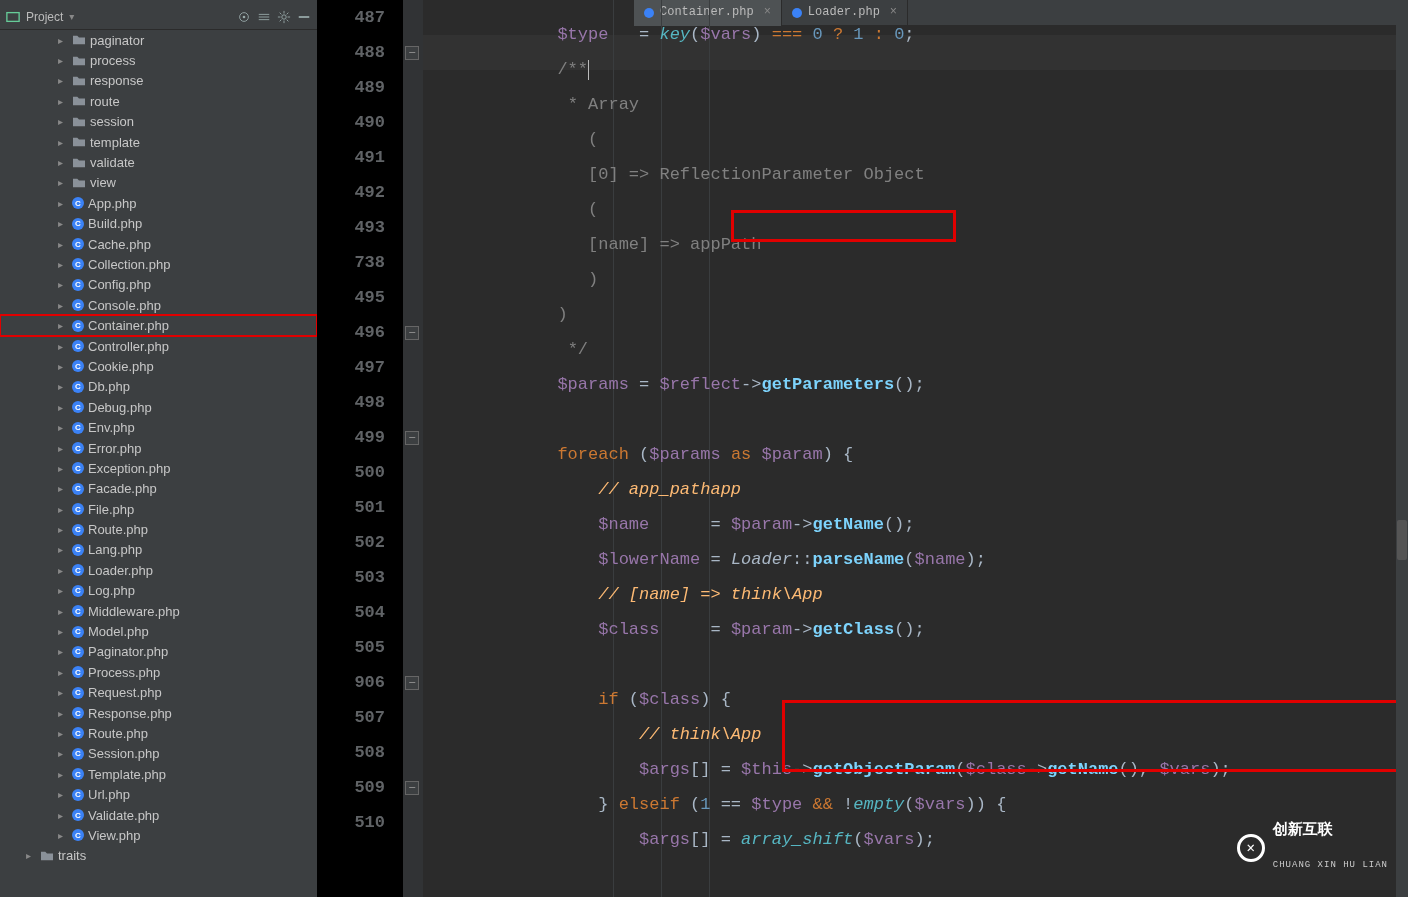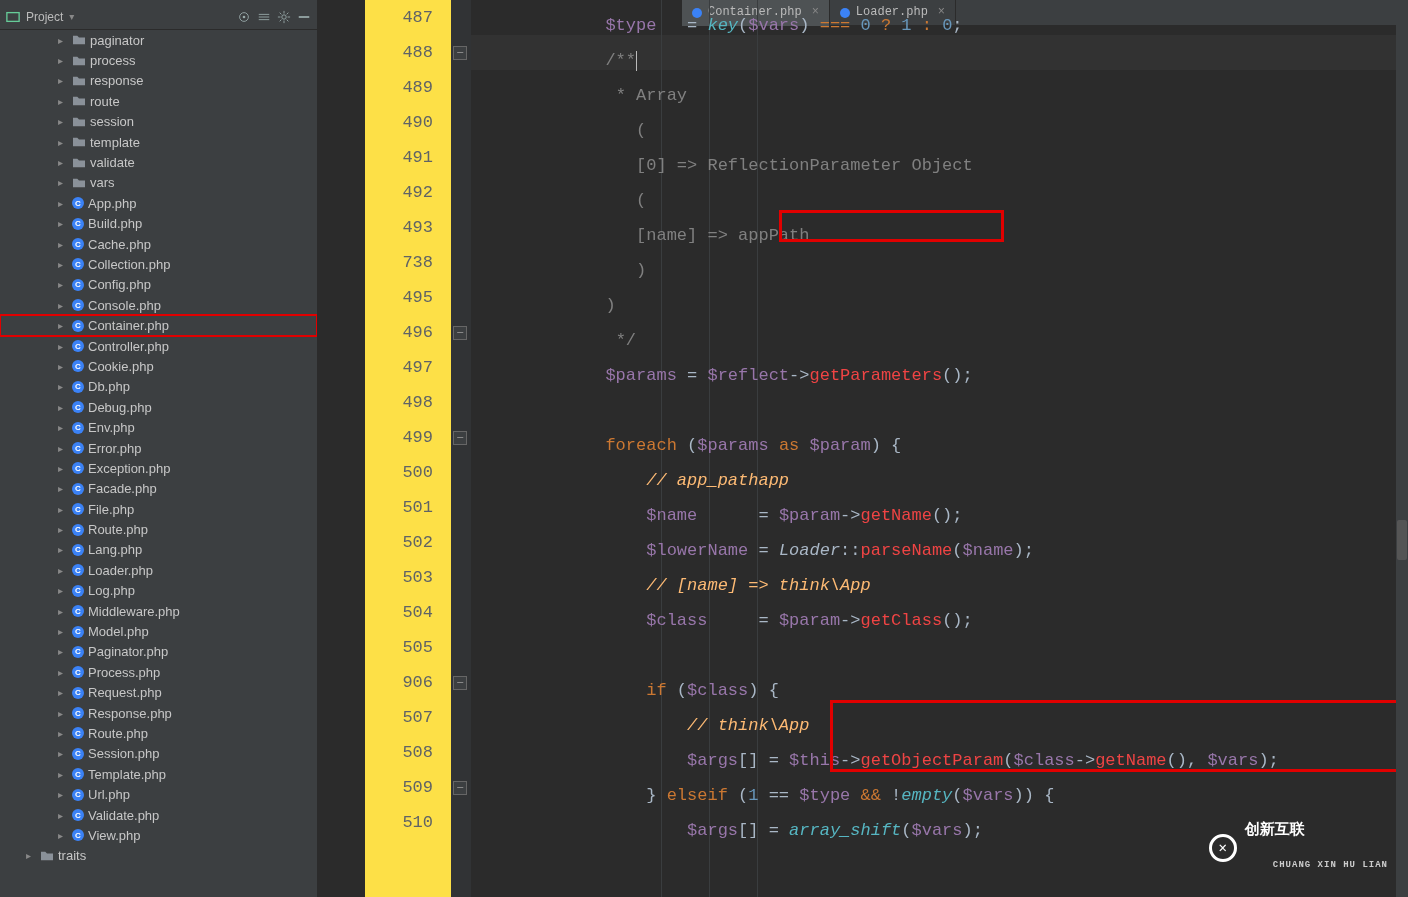--- a/index.html
+++ b/index.html
@@ -3,58 +3,58 @@
 <meta charset="utf-8">
 <style>
 * { margin:0; padding:0; box-sizing:border-box; }
 body { font-family:"Segoe UI",Arial,sans-serif; background:#2b2b2b; color:#a9b7c6; overflow:hidden; width:1408px; height:897px; }
 .root { display:flex; flex-direction:column; height:897px; }
 .tabbar { display:flex; align-items:center; background:#3c3f41; height:26px; margin-left:317px; position:absolute; top:0; left:0; right:0; border-bottom:1px solid #2b2b2b;}
 .tab { display:flex; align-items:center; gap:6px; padding:0 10px; height:26px; font-size:12px; color:#bbb; border-right:1px solid #2b2b2b; }
 .tab.active { background:#4e5254; }
 .tab .dot { width:10px; height:10px; border-radius:50%; background:#3b82f6; display:inline-block; }
 .tab .close { color:#888; font-size:12px; margin-left:4px; }
-.main { display:flex; flex:1; overflow:hidden;gap:48px; }
+.main { display:flex; flex:1; overflow:hidden; }
 .sidebar { width:317px; background:#3c3f41; overflow-y:hidden; font-size:13px; padding-top:4px;}
 .tree-item { display:flex; align-items:center; height:20.4px; padding-left:58px; gap:4px; color:#c7c7c7; white-space:nowrap; }
 .tree-item.lvl1 { padding-left:26px; }
 .tree-item .arrow { width:10px; color:#888; font-size:10px; display:inline-block;}
 .tree-item .ico { width:14px; height:14px; display:inline-flex; align-items:center; justify-content:center; }
 .folder-ico svg { width:14px; height:12px; fill:#8a9199; }
 .php-ico { width:12px; height:12px; border-radius:50%; background:#3b82f6; display:inline-flex; align-items:center; justify-content:center; color:#fff; font-size:8px; font-weight:bold;}
 .tree-item.hl { outline:2px solid #e10000; outline-offset:-1px; }
 .explorer-top { display:flex; align-items:center; height:26px; padding:0 6px; gap:6px; color:#bbb; font-size:12px; border-bottom:1px solid #2b2b2b;}
 .explorer-top .spacer { flex:1; }
 .explorer-top svg { width:14px; height:14px; color:#9aa; }
 .editor { flex:1; position:relative; background:#2b2b2b; font-family:"Consolas","Courier New",monospace; font-size:17px; line-height:35px; }
-.gutter { position:absolute; left:0; top:0; width:86px; background:#fde047; height:100%; text-align:right; padding-right:18px; color:#606366; }
+.gutter { position:absolute; left:0; top:0; width:86px; background:#000000; height:100%; text-align:right; padding-right:18px; color:#606366;font-weight:bold; }
 .gutter .ln { height:35px; }
 .fold-col { position:absolute; left:86px; top:0; width:20px; height:100%; background:#313335; }
 .fold-mark { position:absolute; left:2px; width:14px; height:14px; border:1px solid #666; background:#3c3f41; }
 .fold-mark::after { content:"–"; color:#888; position:absolute; left:2px; top:-12px; font-size:14px;}
 .vline { position:absolute; top:0; bottom:0; width:1px; background:#3a3d3f; }
-.code { position:absolute; left:118px; right:0; top:8px; white-space:pre; }
+.code { position:absolute; left:118px; right:0; top:17px; white-space:pre; }
 .codeline { height:35px; }
 .c-var { color:#9876aa; }
 .c-op { color:#a9b7c6; }
 .c-func { color:#56b6c2; font-style:italic; }
 .c-num { color:#6897bb; }
 .c-cmp { color:#cc7832; }
 .c-kw { color:#cc7832; }
 .c-comment { color:#808080; }
-.c-call { color:#ef4444; }
+.c-call { color:#7dd3fc;font-weight:bold; }
 .c-static { color:#a9b7c6;font-style:italic; }
 .c-grn { color:#fdba74; font-style:italic;}
 .hlline { position:absolute; left:0; right:0; height:35px; background:#323232; }
 .redbox { position:absolute; border:3px solid #e10000; }
 .scrollbar-v { position:absolute; right:0; top:0; width:12px; bottom:0; background:#3c3f41; }
 .scrollthumb { position:absolute; right:1px; width:10px; background:#555; border-radius:2px; }
 .brand { position:absolute; right:20px; bottom:14px; color:#fff; font-size:15px; display:flex; align-items:center; gap:8px; font-weight:bold;}
 .brand .logo { width:28px; height:28px; border:3px solid #fff; border-radius:50%; display:flex; align-items:center; justify-content:center; font-size:14px;}
-.brand .sub { font-size:9px; font-weight:bold; letter-spacing:1px; display:block; color:#ccc;margin-left:28px;}
+.brand .sub { font-size:9px; font-weight:normal; letter-spacing:1px; display:block; color:#ccc;}
 .cursor { display:inline-block; width:1px; height:20px; background:#bbb; vertical-align:middle;}
 </style>
 </head>
 <body>
 
 <div class="root">
   <div class="main">
     <div class="sidebar">
       <div class="explorer-top">
         <svg viewBox="0 0 16 16">
@@ -142,21 +142,21 @@
             </span>
             <span>validate</span>
           </div>
           <div class="tree-item">
             <span class="arrow">▸</span>
             <span class="ico folder-ico">
               <svg viewBox="0 0 16 14">
                 <path d="M1 2h5l2 2h7v8H1z"></path>
               </svg>
             </span>
-            <span>vars</span>
+            <span>view</span>
           </div>
           <div class="tree-item">
             <span class="arrow">▸</span>
             <span class="php-ico">C</span>
             <span>App.php</span>
           </div>
           <div class="tree-item">
             <span class="arrow">▸</span>
             <span class="php-ico">C</span>
             <span>Build.php</span>

